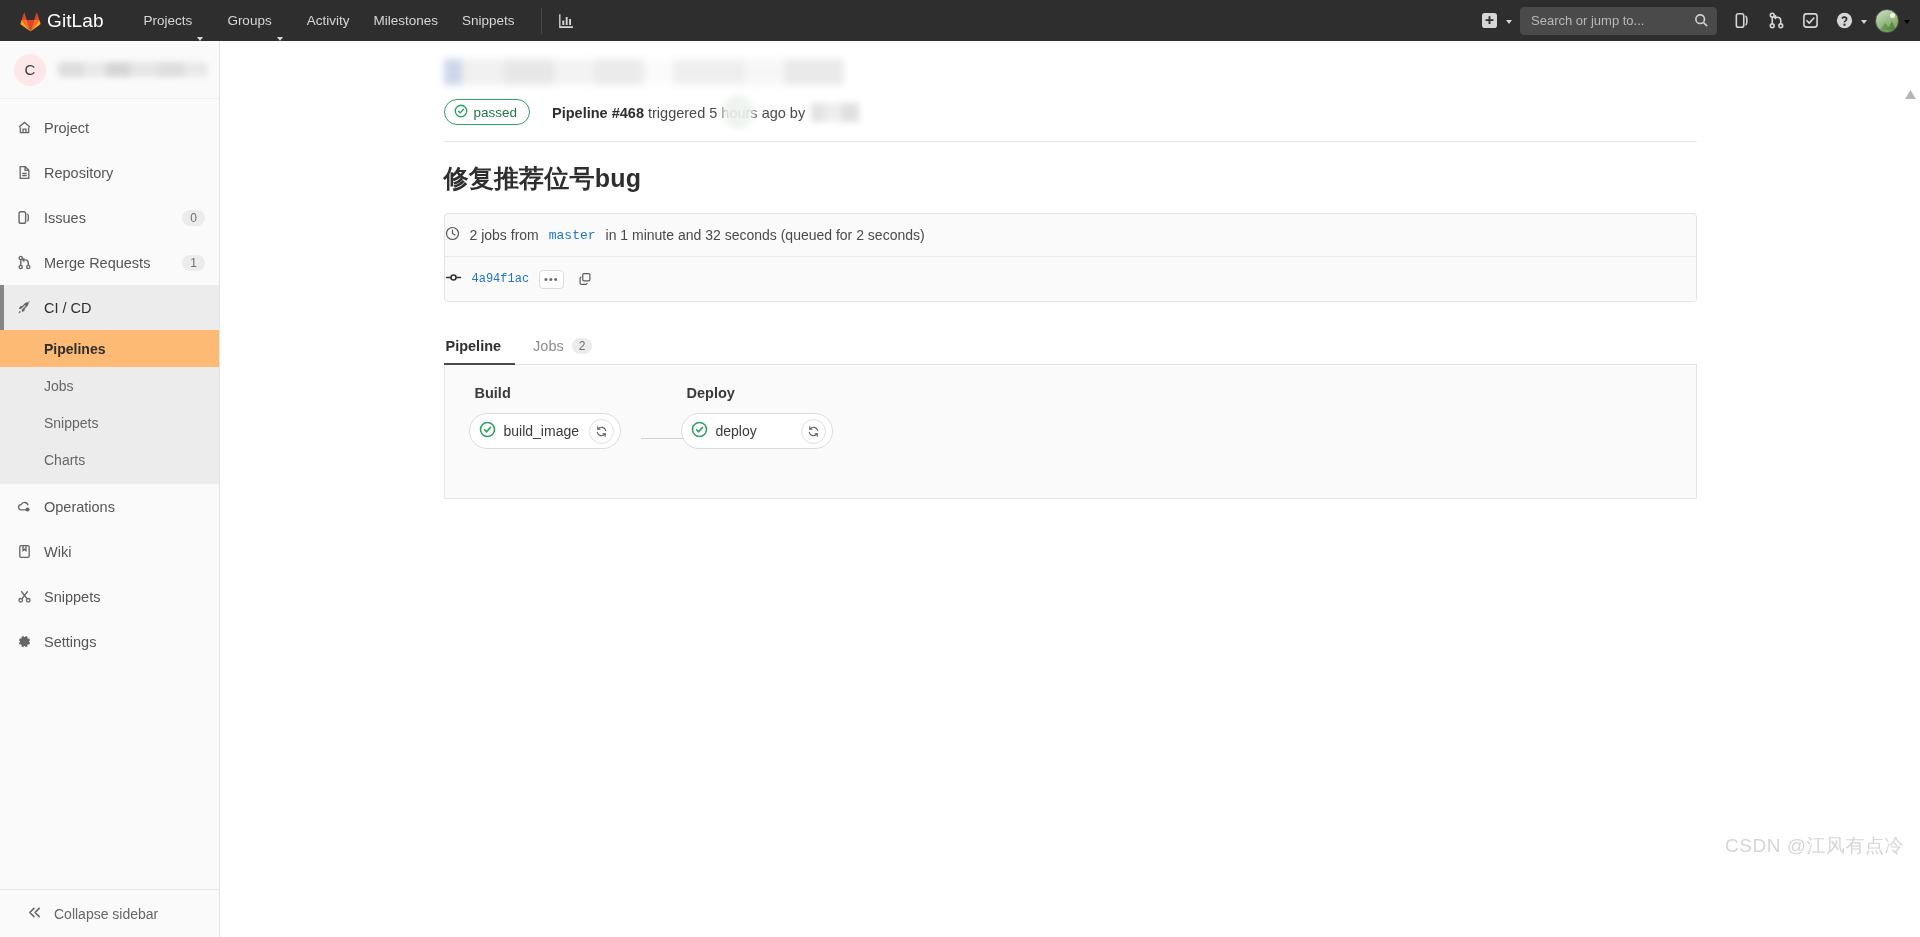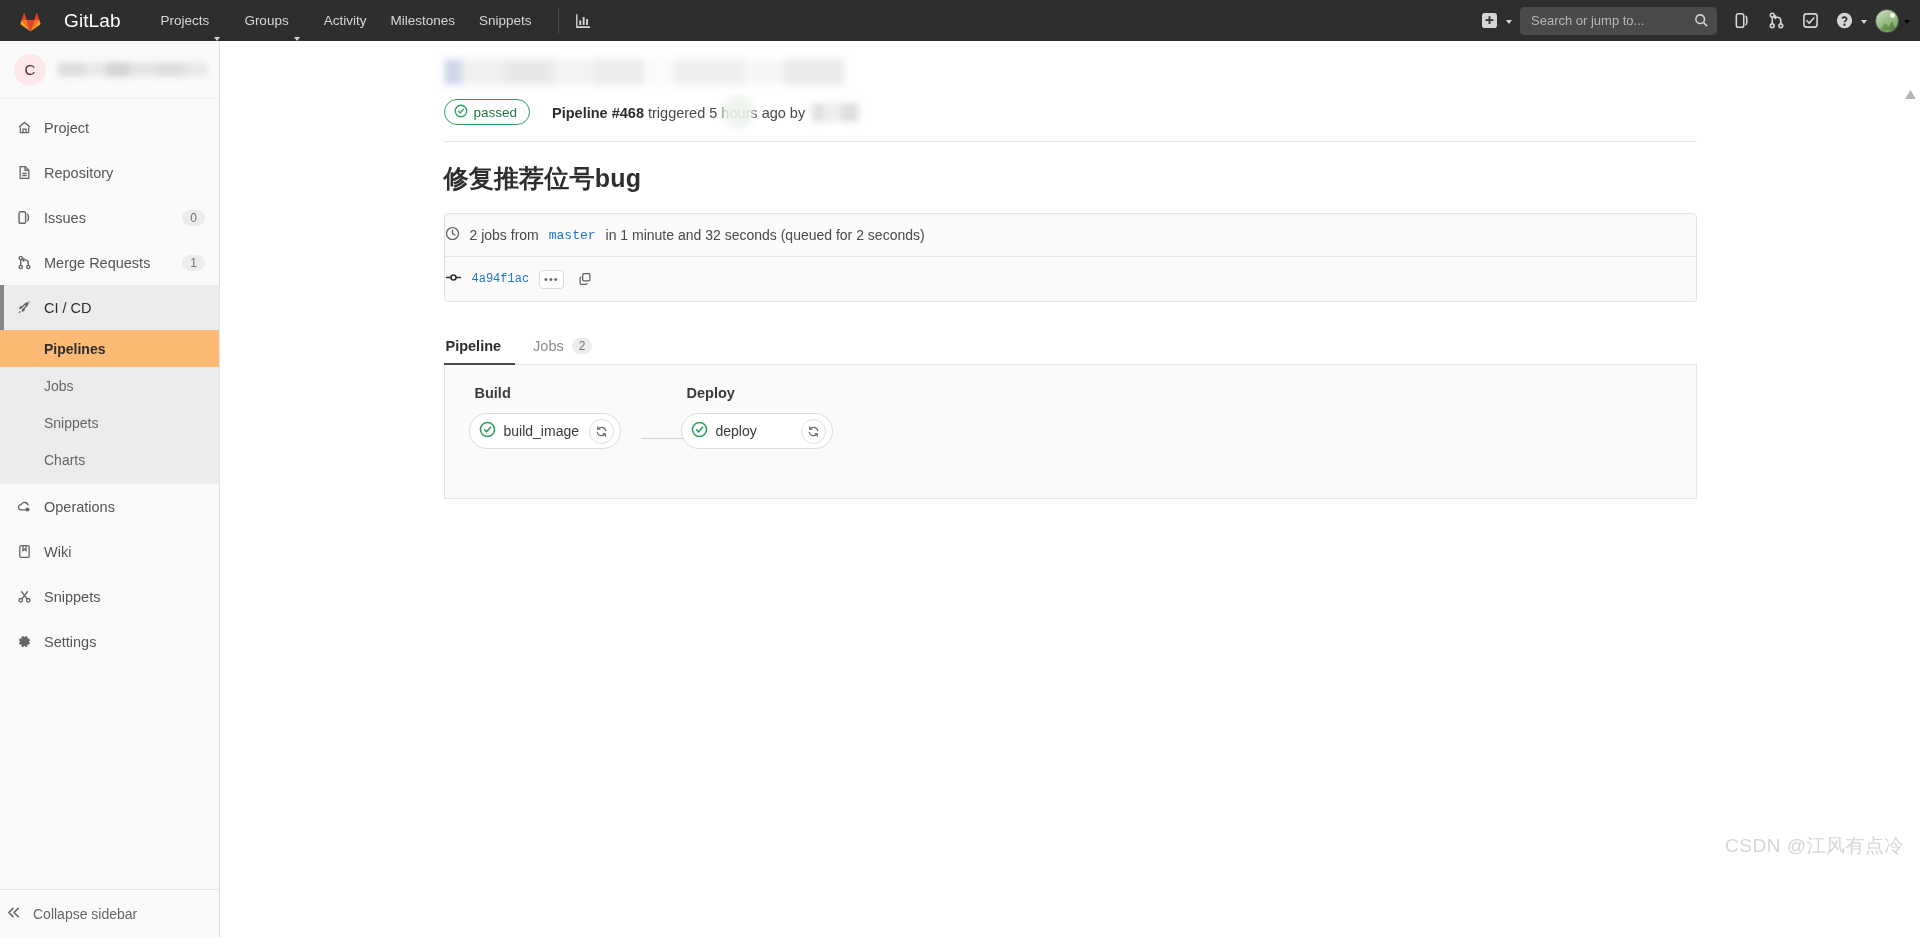--- a/index.html
+++ b/index.html
@@ -13,21 +13,21 @@
 
   
   .topnav {
     position: absolute; top: 0; left: 0;
     width: 1920px; height: 41px;
     background: #292961;
     background: #2e2e2e;
     display: flex; align-items: center;
     z-index: 50;
   }
-  .tn-logo { display: flex; align-items: center; margin-left: 18px; gap: 21px; }
+  .tn-logo { display: flex; align-items: center; margin-left: 18px; gap: 4px; }
   .tn-logo svg { display:block; }
   .tn-logo-text {
     color: #fff; font-size: 19px; letter-spacing: .1px; font-weight: 400;
   }
   .tn-links { display: flex; align-items: center; margin-left: 28px; gap: 0; }
   .tn-link {
     color: #d6d6d6; font-size: 13.5px; padding: 4px 12px;
     line-height: 41px; display: inline-flex; align-items: flex-end; gap: 5px;
     cursor: pointer; white-space: nowrap;
   }
@@ -120,21 +120,21 @@
     width: 4px; background: #868686;
   }
   .sb-sub { background: #ececec; padding-bottom: 6px; }
   .sb-subitem {
     height: 37px; display: flex; align-items: center;
     padding-left: 44px; font-size: 14px; color: #666; cursor: pointer;
   }
   .sb-subitem.active { color: #2e2e2e; font-weight: 700; background: #fdba74; }
   .sb-collapse {
     position: absolute; bottom: 0; left: 0; width: 219px; height: 48px;
-    display: flex; align-items: center; gap: 12px; padding-left: 6px;
+    display: flex; align-items: center; gap: 12px; padding-left: 27px;
     border-top: 1px solid #e6e6e6; color: #666; font-size: 14px; cursor: pointer;
     background: #fafafa;
   }
 
   
   .main {
     position: absolute; top: 41px; left: 220px;
     width: 1700px; height: 828px; background: #fff; overflow: hidden;
   }
   .content { width: 1253px; margin: 0 auto; padding-top: 10px; }

